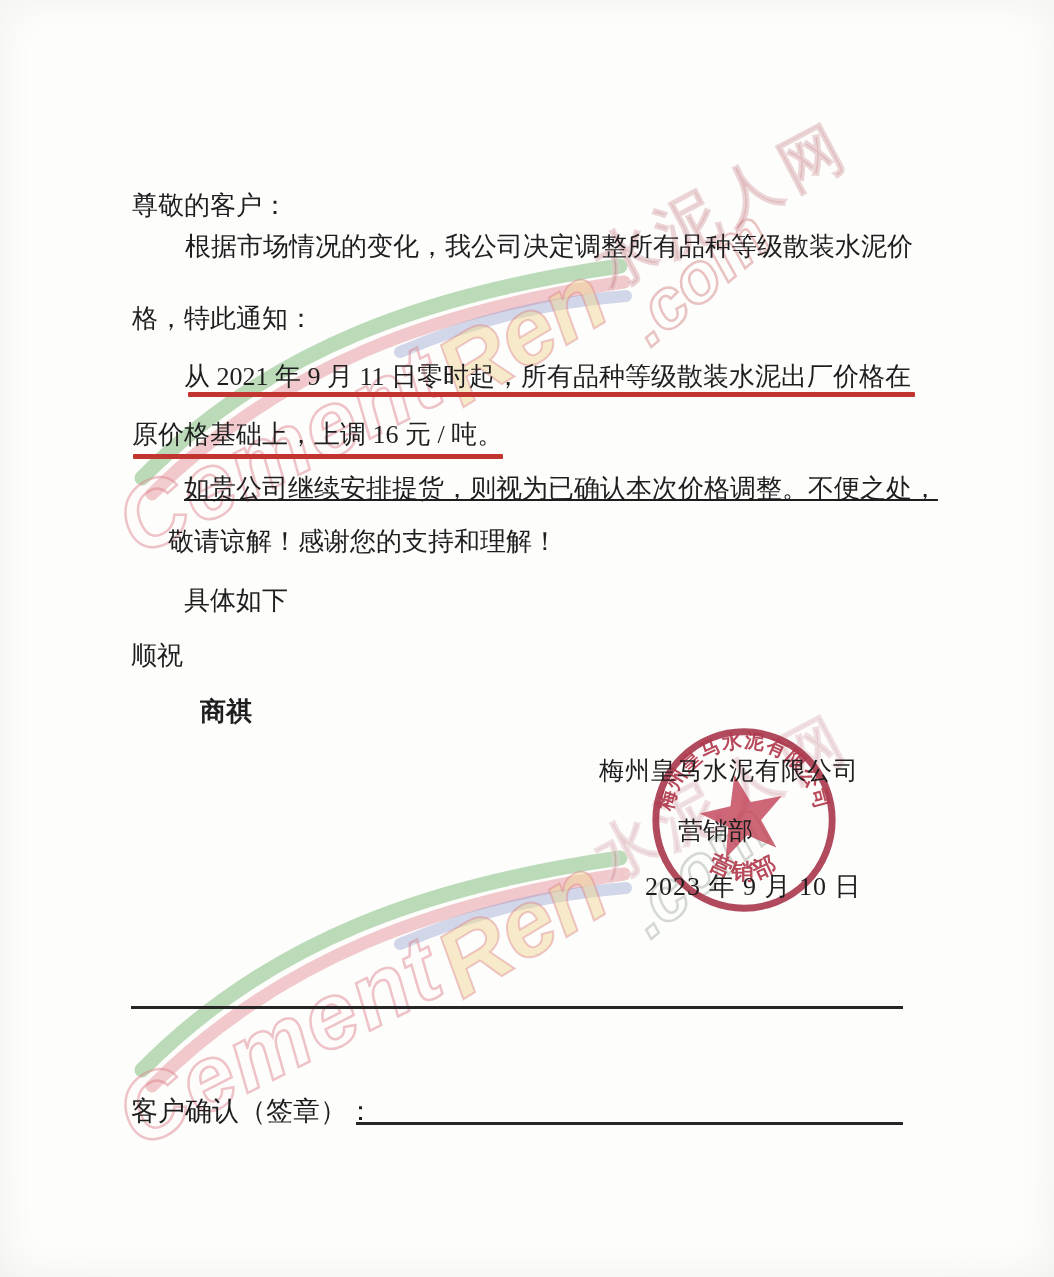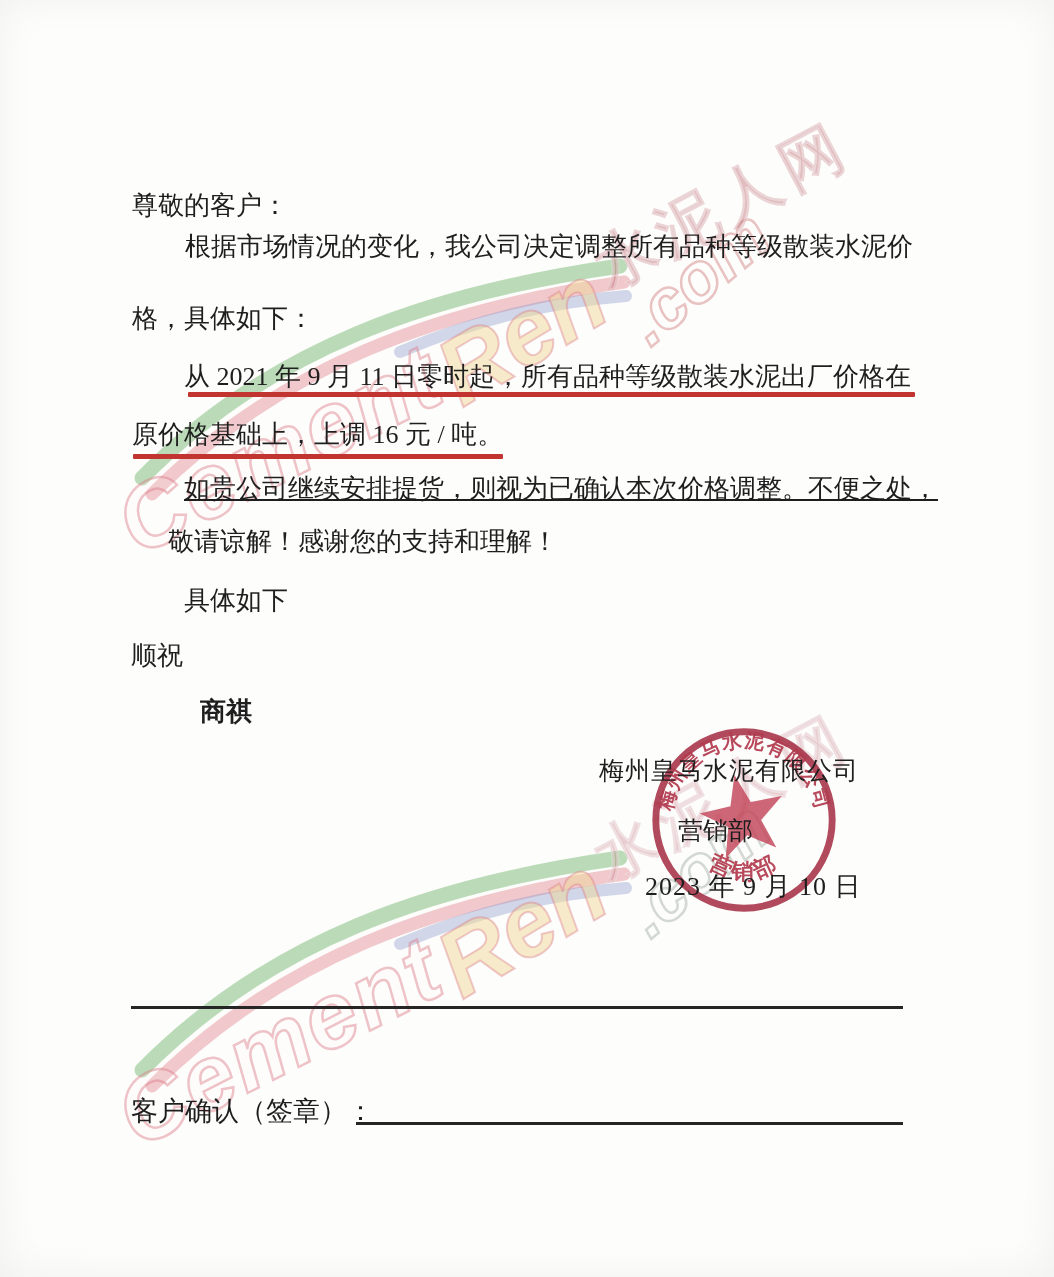--- a/index.html
+++ b/index.html
@@ -75,21 +75,21 @@
       <text class="wm-latin wm-ren" transform="translate(462,408) rotate(-31)">Ren</text>
       <text class="wm-latin wm-dotcom2" transform="translate(650,348) rotate(-40)">.com</text>
       <text class="wm-cn wm-cn2" transform="translate(608,290) rotate(-28)">水泥人网</text>
     </g>
   </svg>
 
 
   <div class="t body-t" style="left:132px;top:191px;">尊敬的客户：</div>
 
   <div class="t body-t" style="left:185px;top:232px;">根据市场情况的变化，我公司决定调整所有品种等级散装水泥价</div>
-  <div class="t body-t" style="left:132px;top:304px;">格，具体如下：</div>
+  <div class="t body-t" style="left:132px;top:304px;">格，特此通知：</div>
 
   <div class="t body-t" style="left:184px;top:362px;">从 2021 年 9 月 11 日零时起，所有品种等级散装水泥出厂价格在</div>
   <div class="red-underline" style="left:188px;top:392px;width:727px;"></div>
 
   <div class="t body-t" style="left:132px;top:420px;">原价格基础上，上调 16 元 / 吨。</div>
   <div class="red-underline" style="left:133px;top:454px;width:370px;"></div>
 
   <div class="t body-t" style="left:184px;top:474px;text-decoration:underline;">如贵公司继续安排提货，则视为已确认本次价格调整。不便之处，</div>
   <div class="t body-t" style="left:132px;top:527px;margin-left:36px;">敬请谅解！感谢您的支持和理解！</div>
 

